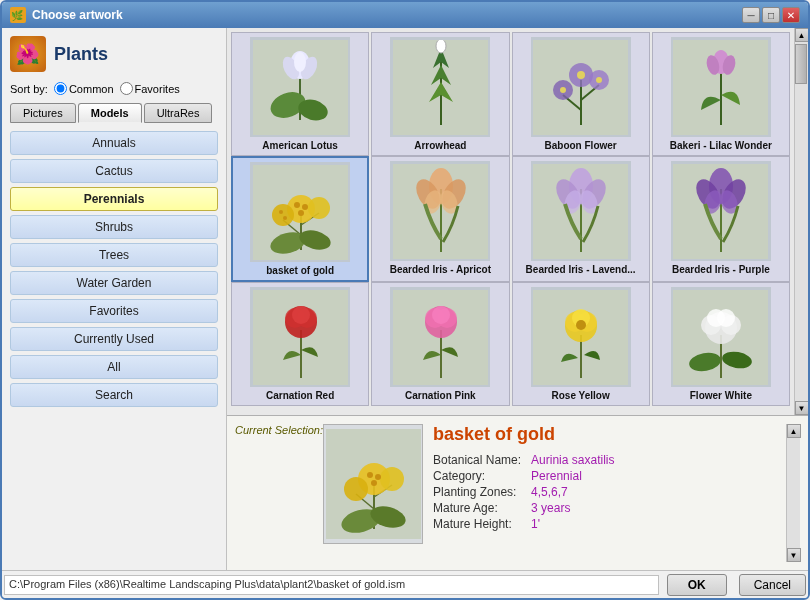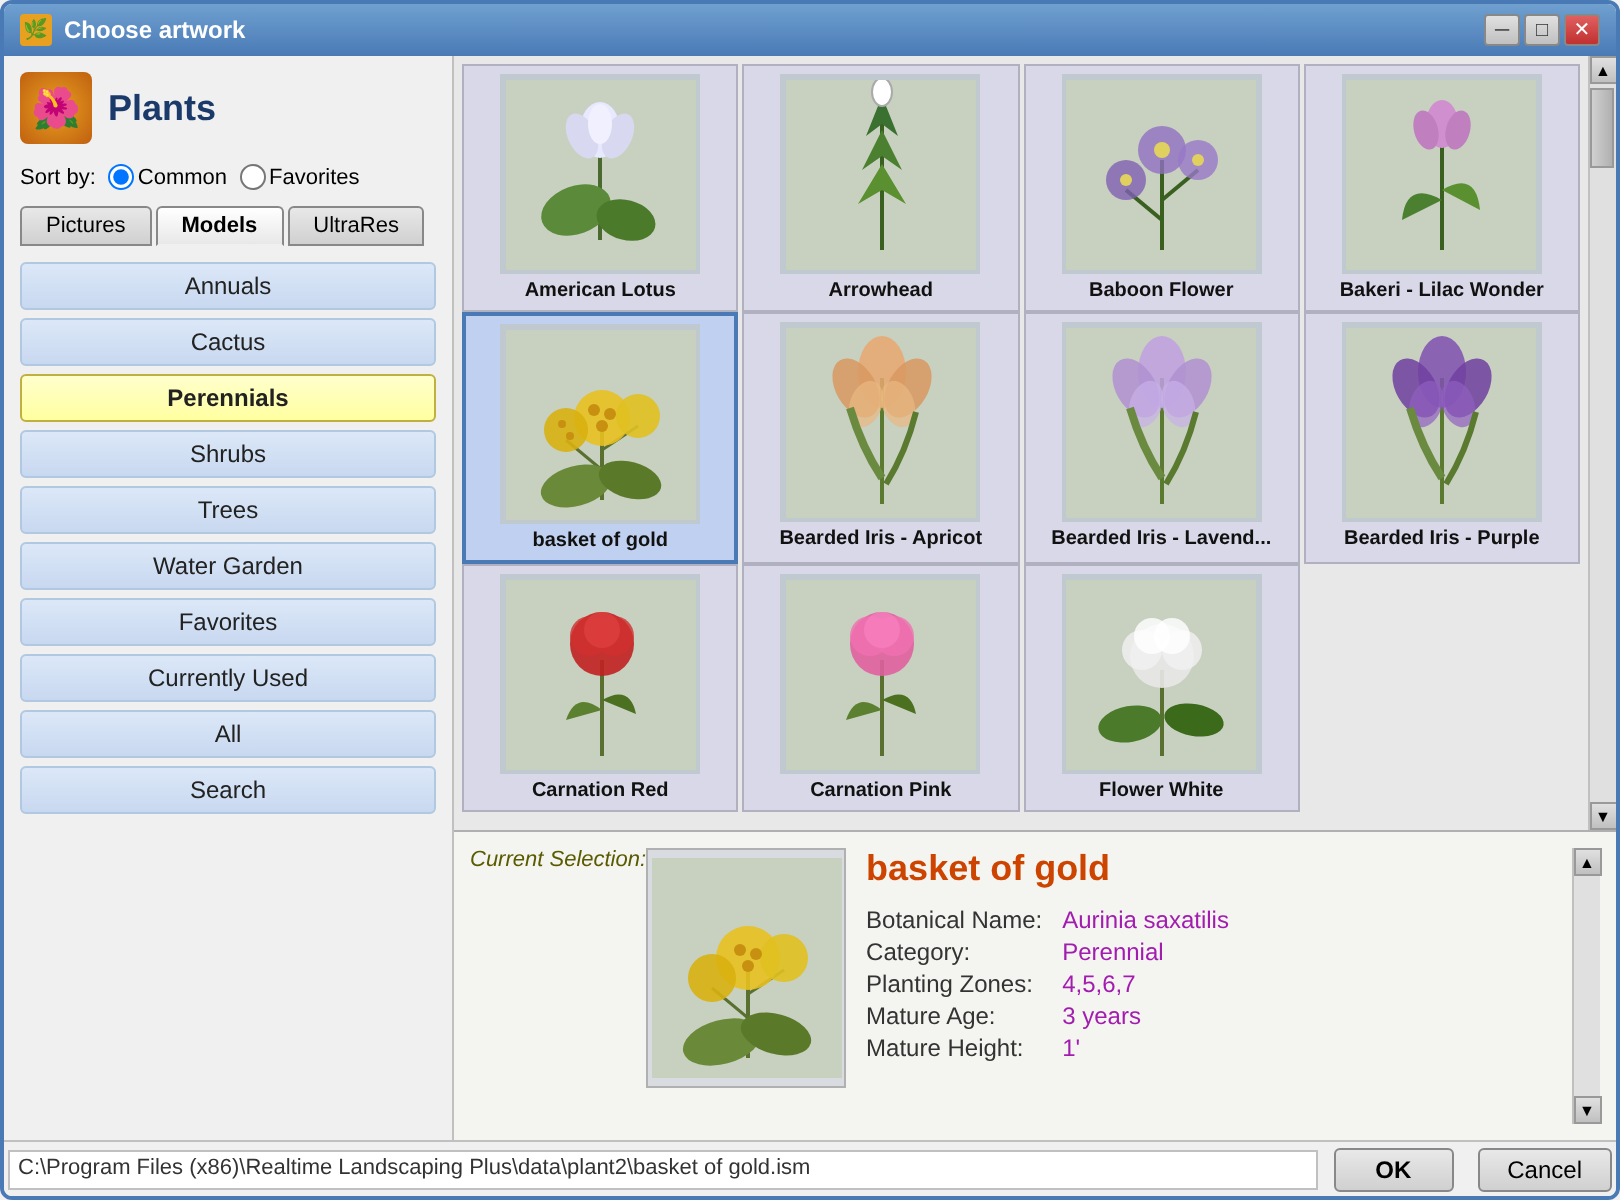--- a/index.html
+++ b/index.html
@@ -596,20 +596,38 @@
                   <circle cx="42" cy="28" r="10" fill="#f070b0" opacity="0.8"></circle>
                   <circle cx="54" cy="28" r="10" fill="#f070b0" opacity="0.8"></circle>
                   <circle cx="48" cy="25" r="9" fill="#f880c0" opacity="0.7"></circle>
                   <path d="M48,65 Q35,55 30,70" fill="#5a8030" stroke="none"></path>
                   <path d="M48,60 Q62,52 65,67" fill="#4a7020" stroke="none"></path>
                 </svg>
               </div>
               <span class="plant-name">Carnation Pink</span>
             </div>
 
+            <div class="plant-cell">
+              <div class="plant-thumb">
+                <svg class="plant-svg" viewBox="0 0 95 95">
+                  <rect width="95" height="95" fill="#c8d0c0"></rect>
+                  <line x1="48" y1="88" x2="48" y2="45" stroke="#5a7030" stroke-width="2"></line>
+
+                  <circle cx="48" cy="36" r="16" fill="#e8c820" opacity="0.9"></circle>
+                  <circle cx="42" cy="32" r="10" fill="#f0d030" opacity="0.8"></circle>
+                  <circle cx="54" cy="32" r="10" fill="#f0d030" opacity="0.8"></circle>
+                  <circle cx="48" cy="28" r="9" fill="#f8e040" opacity="0.8"></circle>
+                  <circle cx="48" cy="35" r="5" fill="#c09010"></circle>
+
+                  <path d="M45,68 Q32,58 28,72" fill="#4a7a2a" stroke="none"></path>
+                  <path d="M51,65 Q65,55 67,70" fill="#3a6a1a" stroke="none"></path>
+                </svg>
+              </div>
+              <span class="plant-name">Rose Yellow</span>
+            </div>
 
             <div class="plant-cell">
               <div class="plant-thumb">
                 <svg class="plant-svg" viewBox="0 0 95 95">
                   <rect width="95" height="95" fill="#c8d0c0"></rect>
                   <line x1="48" y1="88" x2="48" y2="45" stroke="#5a7030" stroke-width="2"></line>
 
                   <circle cx="48" cy="38" r="16" fill="#e8e8e8" opacity="0.9"></circle>
                   <circle cx="38" cy="35" r="10" fill="#f0f0f0" opacity="0.85"></circle>
                   <circle cx="58" cy="35" r="10" fill="#f0f0f0" opacity="0.85"></circle>

